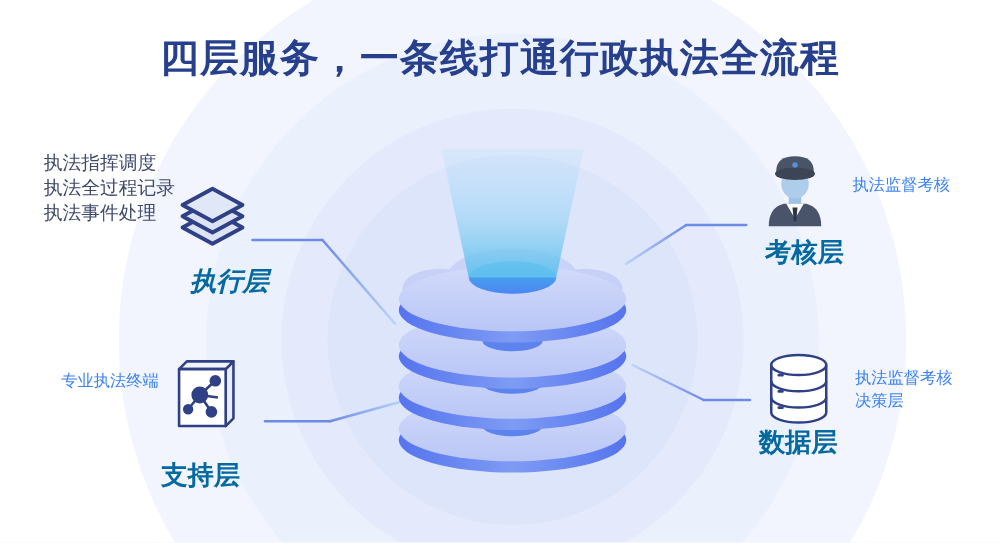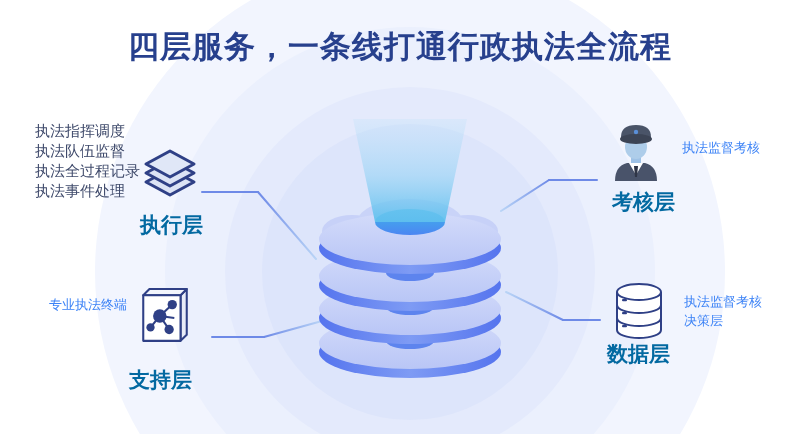--- a/index.html
+++ b/index.html
@@ -117,34 +117,33 @@
     <ellipse cx="120" cy="116" rx="52" ry="22" fill="#c9d3f8"></ellipse>
     <ellipse cx="120" cy="143" rx="91" ry="26" fill="url(#rimG)"></ellipse>
     <ellipse cx="120" cy="134" rx="91" ry="26" fill="url(#discG)"></ellipse>
 
     <ellipse cx="120" cy="117" rx="35" ry="13" fill="url(#holeG)"></ellipse>
     <polygon points="63,14 177,14 155,117 85,117" fill="url(#beamG)"></polygon>
   </svg>
 
   <div class="abs feature-list" style="left:35px;top:121px;">
     <div>执法指挥调度</div>
-    <div>执法队伍监督</div>
     <div>执法全过程记录</div>
     <div>执法事件处理</div>
   </div>
 
   <svg class="abs" style="left:139px;top:143px;" width="62" height="60" viewBox="0 0 62 60">
     <g stroke="#2f4086" stroke-width="3" stroke-linejoin="round" fill="#dce3f5">
       <path d="M31 26 L55 39 L31 52 L7 39 Z"></path>
       <path d="M31 17 L55 30 L31 43 L7 30 Z"></path>
       <path d="M31 8 L55 21 L31 34 L7 21 Z" fill="#e0e7f7"></path>
     </g>
   </svg>
 
-  <div class="abs layer-label" style="left:140px;top:211px;">执行层</div>
+  <div class="abs layer-label" style="left:152px;top:211px;font-style:italic;">执行层</div>
 
   <svg class="abs" style="left:607px;top:121px;" width="58" height="62" viewBox="0 0 58 62">
     <path d="M8,60 Q8,45 20,42 L38,42 Q50,45 50,60 Z" fill="#49536a"></path>
     <polygon points="22,42 29,54 36,42" fill="#ffffff"></polygon>
     <polygon points="27,45 31,45 30,56 28,56" fill="#2f3546"></polygon>
     <rect x="24" y="33" width="10" height="9" fill="#9fc2e6"></rect>
     <ellipse cx="29" cy="26" rx="11" ry="12" fill="#aecdea"></ellipse>
     <path d="M14,16 Q14,4 29,4 Q44,4 44,16 L44,18 Q29,23 14,18 Z" fill="#4a5468"></path>
     <ellipse cx="29" cy="18" rx="16" ry="5" fill="#3c4455"></ellipse>
     <circle cx="29" cy="11" r="2.2" fill="#5a8fd8"></circle>

